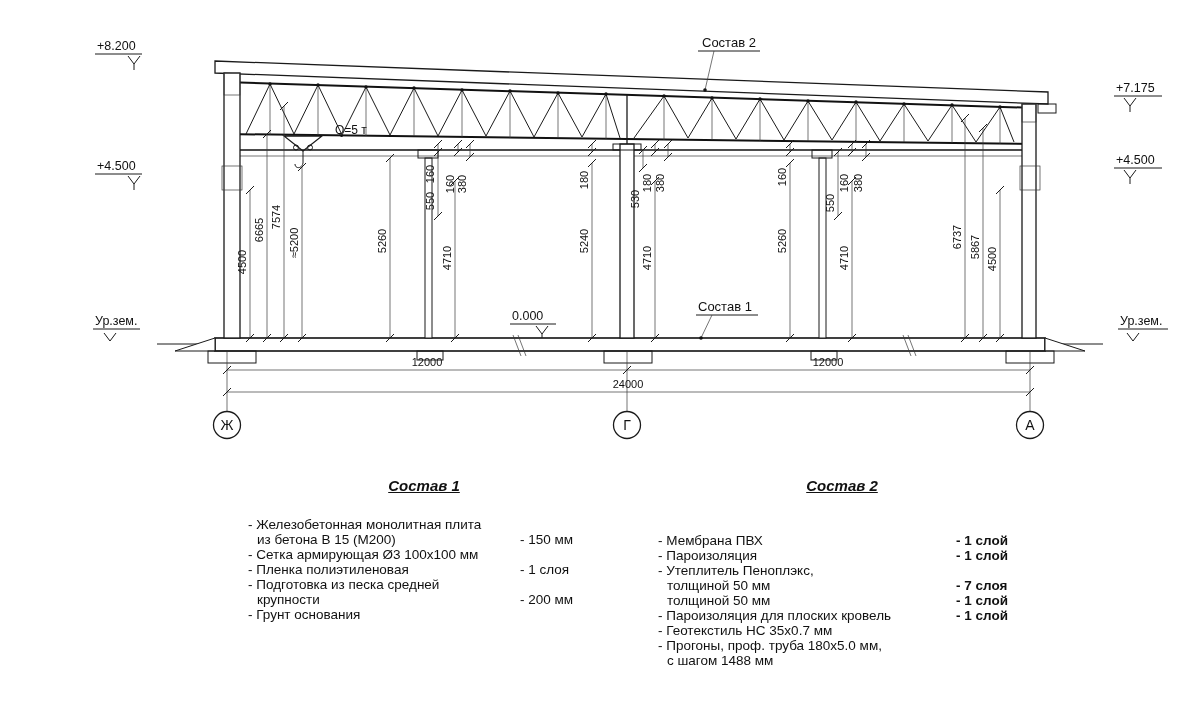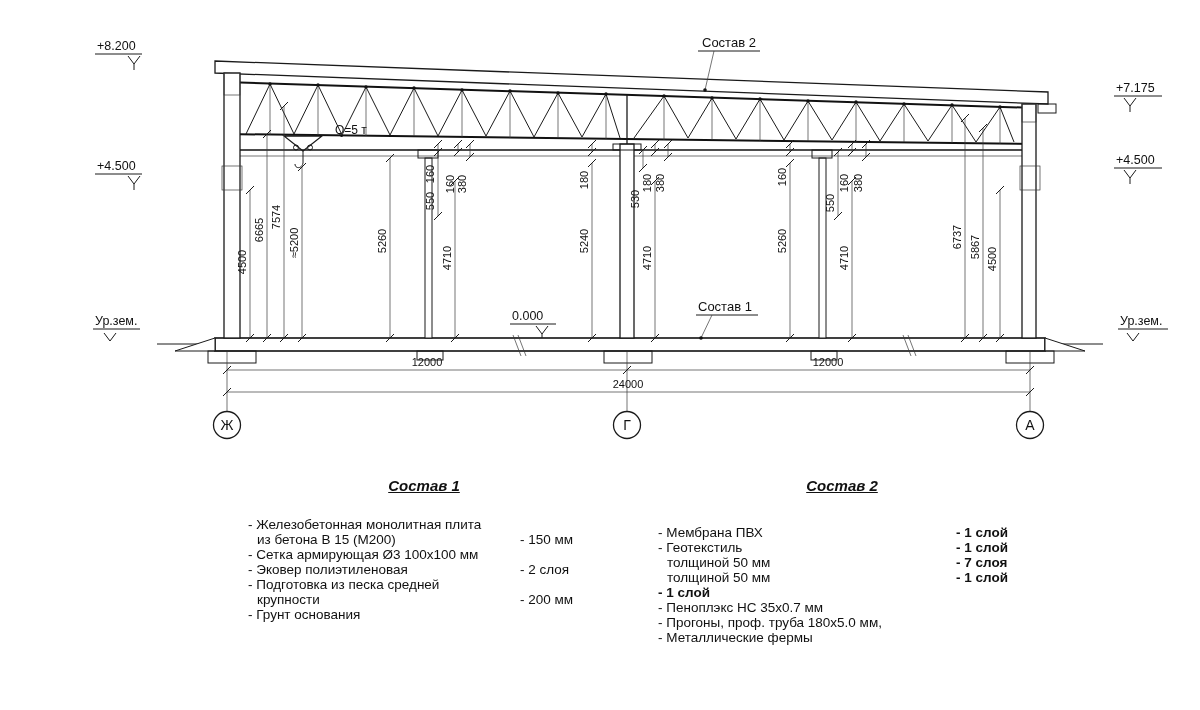--- a/index.html
+++ b/index.html
@@ -16,21 +16,21 @@
   text.lvl{font-size:12.5px;}
   text.ref{font-size:13px;}
   text.axisL{font-size:14px;}
   text.crane{font-size:12px;}
   .compositions{position:absolute;top:478px;left:0;width:1200px;font-size:13.5px;line-height:15px;}
   .comp{position:absolute;top:0;}
   .comp1{left:248px;width:352px;}
   .comp2{left:658px;width:368px;}
   .comp-title{font-style:italic;font-weight:bold;font-size:15px;text-decoration:underline;text-align:center;}
   .comp1 .comp-items{margin-top:24px;}
-  .comp2 .comp-items{margin-top:32px;}
+  .comp2 .comp-items{margin-top:40px;}
   .comp-item{display:flex;align-items:flex-end;}
   .item-text{flex:1;}
   .item-text .cont{margin-left:9px;}
   .comp1 .item-value{width:80px;margin-left:8px;}
   .comp2 .item-value{width:70px;font-weight:bold;}
 </style>
 </head>
 <body>
 
 <svg width="1200" height="462" viewBox="0 0 1200 462">
@@ -369,23 +369,23 @@
         </div>
         <div class="item-value">- 150 мм</div>
       </div>
       <div class="comp-item">
         <div class="item-text">
             <div>- Сетка армирующая Ø3 100х100 мм</div>
           </div>
       </div>
       <div class="comp-item">
         <div class="item-text">
-            <div>- Эковер полиэтиленовая</div>
-          </div>
-        <div class="item-value">- 2 слоя</div>
+            <div>- Пленка полиэтиленовая</div>
+          </div>
+        <div class="item-value">- 1 слоя</div>
       </div>
       <div class="comp-item">
         <div class="item-text">
           <div>- Подготовка из песка средней</div>
           <div class="cont">крупности</div>
         </div>
         <div class="item-value">- 200 мм</div>
       </div>
       <div class="comp-item">
         <div class="item-text">
@@ -399,51 +399,51 @@
     <div class="comp-title">Состав 2</div>
     <div class="comp-items">
       <div class="comp-item">
         <div class="item-text">
             <div>- Мембрана ПВХ</div>
           </div>
         <div class="item-value">- 1 слой</div>
       </div>
       <div class="comp-item">
         <div class="item-text">
-            <div>- Геотекстиль</div>
+            <div>- Пароизоляция</div>
           </div>
         <div class="item-value">- 1 слой</div>
       </div>
       <div class="comp-item">
         <div class="item-text">
+          <div>- Утеплитель Пеноплэкс,</div>
           <div class="cont">толщиной 50 мм</div>
         </div>
         <div class="item-value">- 7 слоя</div>
       </div>
       <div class="comp-item">
         <div class="item-text">
 
           <div class="cont">толщиной 50 мм</div>
         </div>
         <div class="item-value">- 1 слой</div>
       </div>
       <div class="comp-item">
+        <div class="item-text">
+            <div>- Пароизоляция для плоских кровель</div>
+          </div>
         <div class="item-value">- 1 слой</div>
       </div>
       <div class="comp-item">
         <div class="item-text">
-            <div>- Пеноплэкс НС 35х0.7 мм</div>
+            <div>- Геотекстиль НС 35х0.7 мм</div>
           </div>
       </div>
       <div class="comp-item">
         <div class="item-text">
           <div>- Прогоны, проф. труба 180х5.0 мм,</div>
+          <div class="cont">с шагом 1488 мм</div>
         </div>
-      </div>
-      <div class="comp-item">
-        <div class="item-text">
-            <div>- Металлические фермы</div>
-          </div>
       </div>
     </div>
   </div>
 
 </div>
 
 </body></html>

